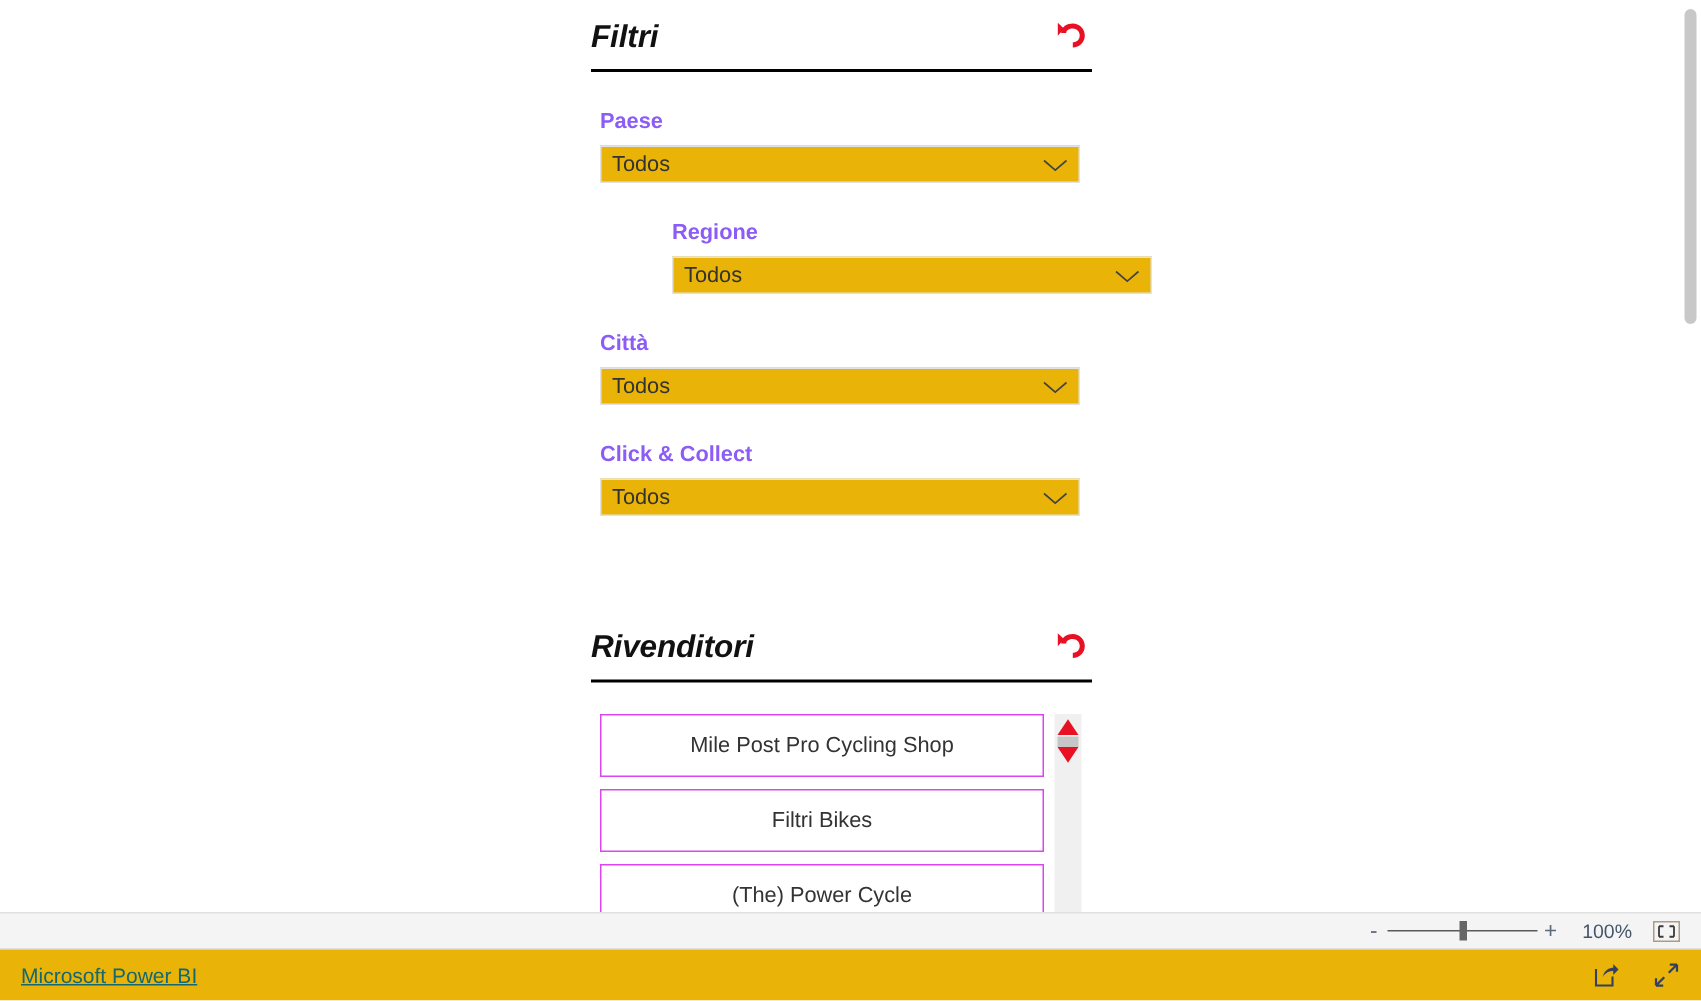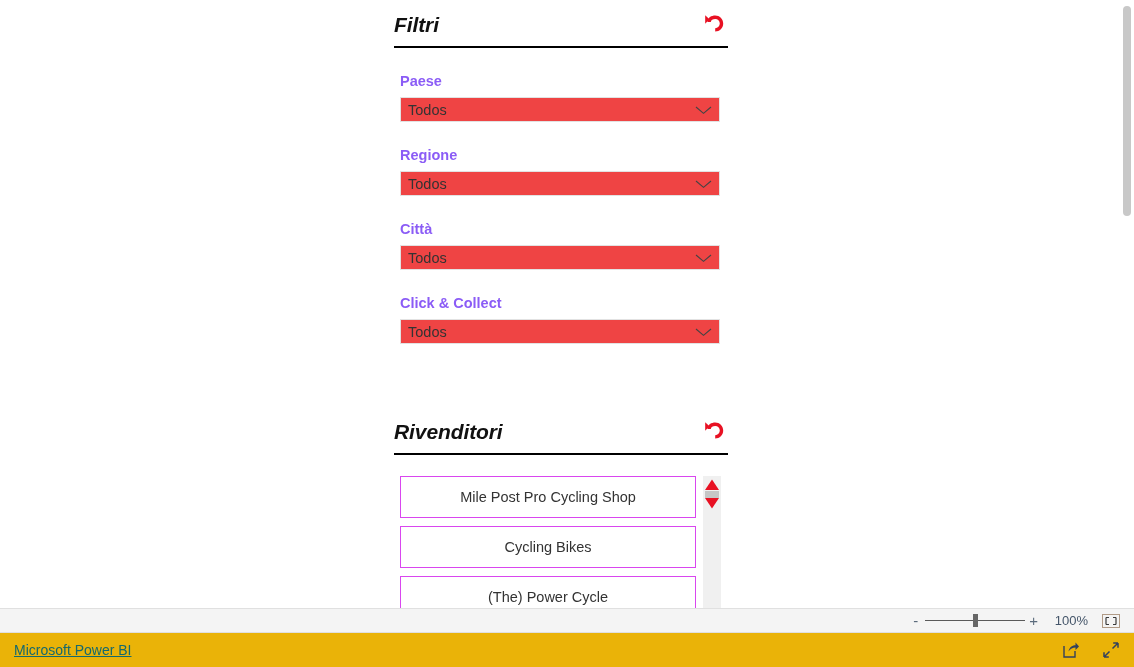--- a/index.html
+++ b/index.html
@@ -79,21 +79,21 @@
     line-height: 18px;
     margin-bottom: 7px;
     white-space: nowrap;
   }
 
   .slicer-box {
     position: relative;
     width: 320px;
     height: 25px;
     border: 1px solid #e2e2e2;
-    background: #ef4444;
+    background: #eab308;
     cursor: pointer;
   }
 
   .slicer-value {
     position: absolute;
     left: 7px;
     top: 50%;
     transform: translateY(-50%);
     font-size: 14.5px;
     color: #333333;
@@ -312,21 +312,21 @@
     <div class="filter-block" style="top:72px;">
       <div class="filter-label">Paese</div>
       <div class="slicer-box">
         <span class="slicer-value">Todos</span>
         <svg class="chevron" viewBox="0 0 17 10">
           <path d="M1 2 L8.5 8.4 L16 2" fill="none" stroke="#444444" stroke-width="1.1"></path>
         </svg>
       </div>
     </div>
 
-    <div class="filter-block" style="top:146px;">
+    <div class="filter-block" style="top:146px;margin-left:48px;">
       <div class="filter-label">Regione</div>
       <div class="slicer-box">
         <span class="slicer-value">Todos</span>
         <svg class="chevron" viewBox="0 0 17 10">
           <path d="M1 2 L8.5 8.4 L16 2" fill="none" stroke="#444444" stroke-width="1.1"></path>
         </svg>
       </div>
     </div>
 
     <div class="filter-block" style="top:220px;">
@@ -358,21 +358,21 @@
         </svg>
         <div class="panel-rule"></div>
       </div>
     </div>
 
     <div class="list-viewport">
       <div class="list-item">
         <span class="list-item-label">Mile Post Pro Cycling Shop</span>
       </div>
       <div class="list-item">
-        <span class="list-item-label">Cycling Bikes</span>
+        <span class="list-item-label">Filtri Bikes</span>
       </div>
       <div class="list-item">
         <span class="list-item-label">(The) Power Cycle</span>
       </div>
     </div>
 
     <div class="list-scrollbar">
       <svg class="sb-arrow up" viewBox="0 0 16 14">
         <path d="M8 1.5 L15 12 L1 12 Z" fill="#e81123"></path>
       </svg>

